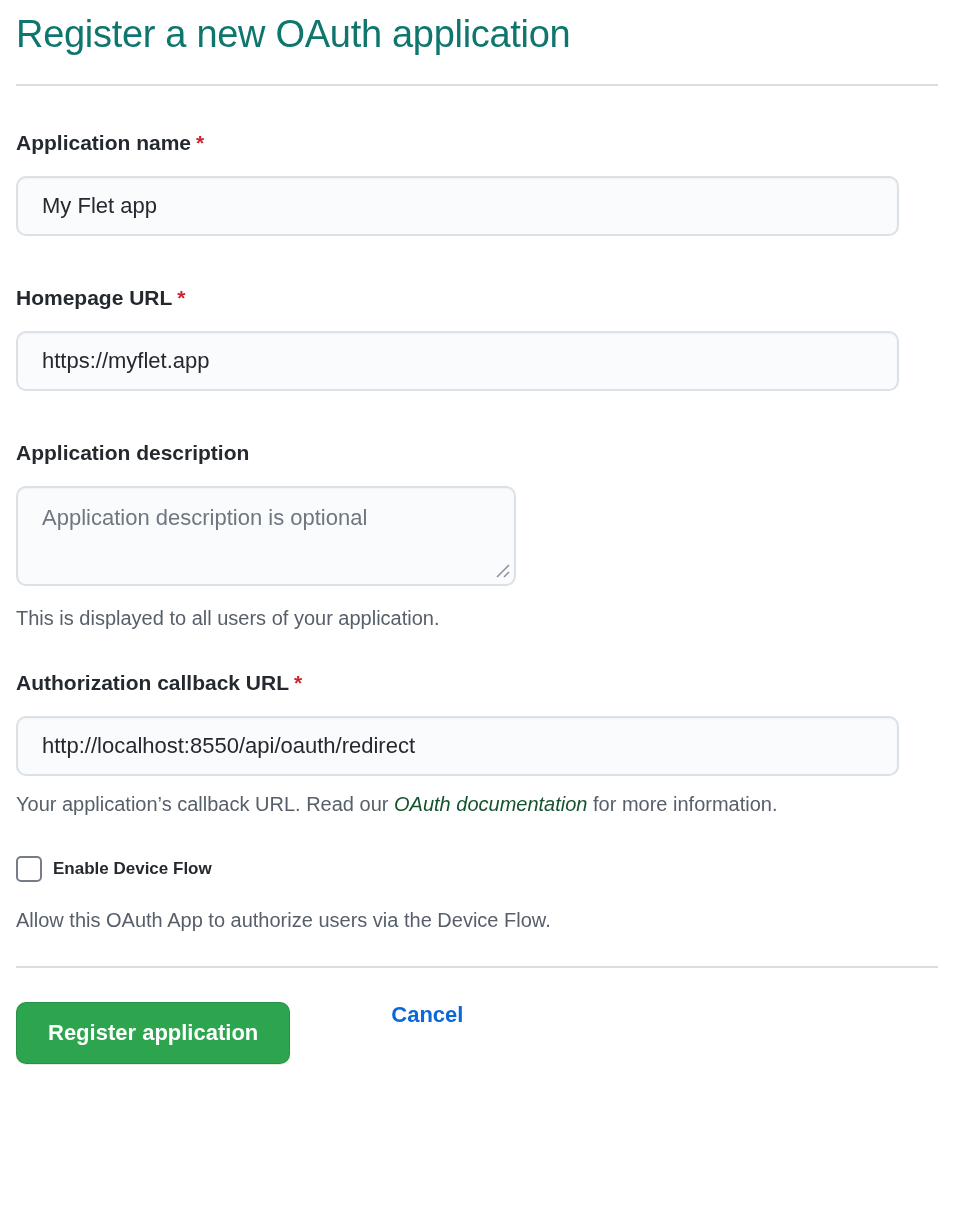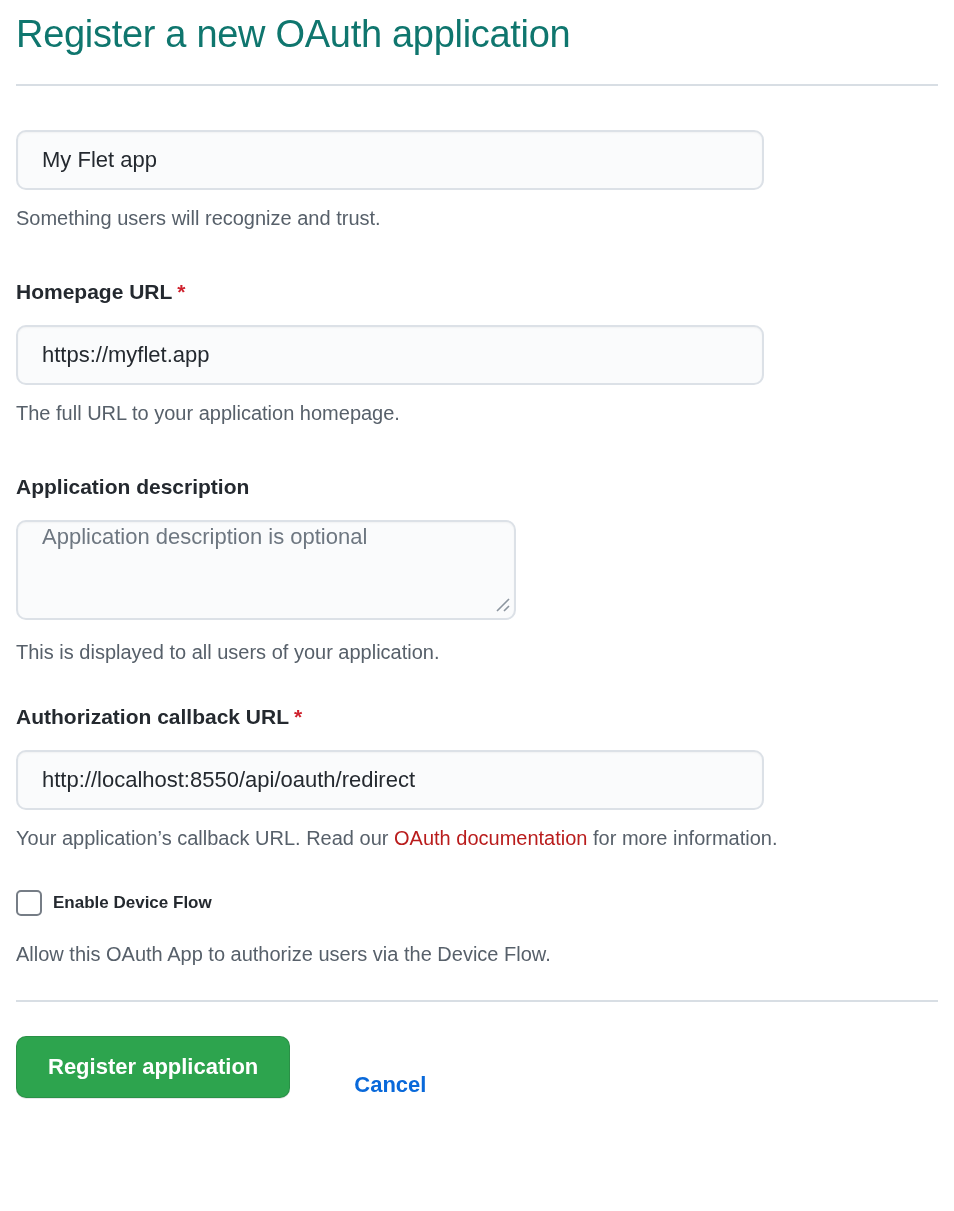--- a/index.html
+++ b/index.html
@@ -41,39 +41,39 @@
     color: #24292f;
   }
   .required-mark {
     color: #cf222e;
     font-weight: 700;
     margin-left: 5px;
   }
 
   .text-input {
     display: block;
-    width: 748px;
+    width: 883px;
     height: 60px;
     padding: 0 24px;
     font-family: inherit;
     font-size: 22px;
     color: #24292f;
     background: #fafbfc;
     border: 2px solid #dce1e7;
     border-radius: 10px;
     box-shadow: inset 0 1px 2px rgba(27,31,36,0.04);
     outline: none;
   }
 
   .textarea-wrap { position: relative; display: inline-block; }
   .text-area {
     display: block;
     width: 500px;
     height: 100px;
-    padding: 1px 24px;
+    padding: 16px 24px;
     font-family: inherit;
     font-size: 22px;
     line-height: 28px;
     color: #24292f;
     background: #fafbfc;
     border: 2px solid #dce1e7;
     border-radius: 10px;
     box-shadow: inset 0 1px 2px rgba(27,31,36,0.04);
     resize: none;
     outline: none;
@@ -88,23 +88,24 @@
     cursor: nwse-resize;
   }
 
   .field-note {
     font-size: 20px;
     line-height: 24px;
     color: #57606a;
     margin-top: 16px;
   }
   .field-note a, .inline-link {
-    color: #b91c1c;
+    color: #14532d;
     text-decoration: none;
     cursor: pointer;
+    font-style: italic;
   }
 
   .checkbox-row {
     display: flex;
     align-items: center;
     margin-bottom: 26px;
   }
   .checkbox-input {
     appearance: none;
     -webkit-appearance: none;
@@ -134,21 +135,22 @@
 
   hr.bottom-divider {
     border: 0;
     border-top: 2px solid #d8dee4;
     margin: 34px 0 0 0;
   }
 
   .actions {
     margin-top: 34px;
     display: flex;
-    align-items: flex-end;
+    align-items: flex-start;
+    gap: 37px;
   }
   .register-btn {
     height: 62px;
     padding: 0 31px;
     font-family: inherit;
     font-size: 22px;
     font-weight: 700;
     color: #ffffff;
     background: #2da44e;
     border: 1px solid rgba(27,31,36,0.15);
@@ -169,28 +171,27 @@
 <body>
 
 <div class="container">
 
   <h1 class="page-title">Register a new OAuth application</h1>
   <hr class="divider">
 
   <form>
 
     <div class="form-group">
+      <label class="field-label"><span>Application name</span><span class="required-mark">*</span></label>
       <input type="text" class="text-input" value="My Flet app" style="">
-      <div class="field-note">Something users will recognize and trust.</div>
     </div>
 
     <div class="form-group">
       <label class="field-label"><span>Homepage URL</span><span class="required-mark">*</span></label>
       <input type="text" class="text-input" value="https://myflet.app" style="">
-      <div class="field-note">The full URL to your application homepage.</div>
     </div>
 
     <div class="form-group description-group">
       <label class="field-label">Application description</label>
       <div class="textarea-wrap">
         <textarea class="text-area" placeholder="Application description is optional" style=""></textarea>
         <svg class="resize-grip" viewBox="0 0 16 16">
           <path d="M15 3 L3 15 M15 10 L10 15" stroke="#8c959f" stroke-width="1.6" fill="none"></path>
         </svg>
       </div>

